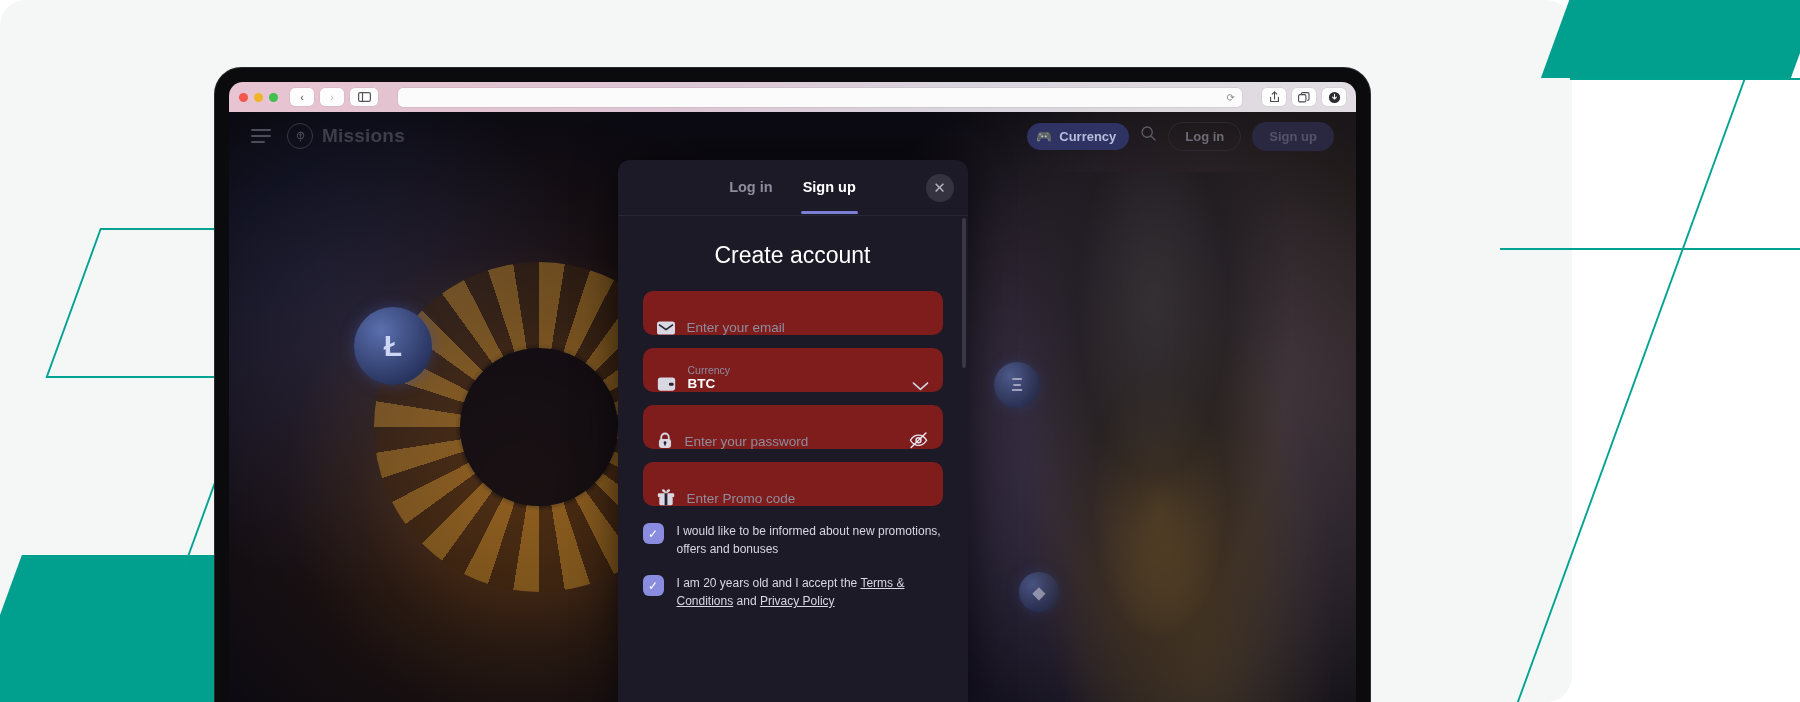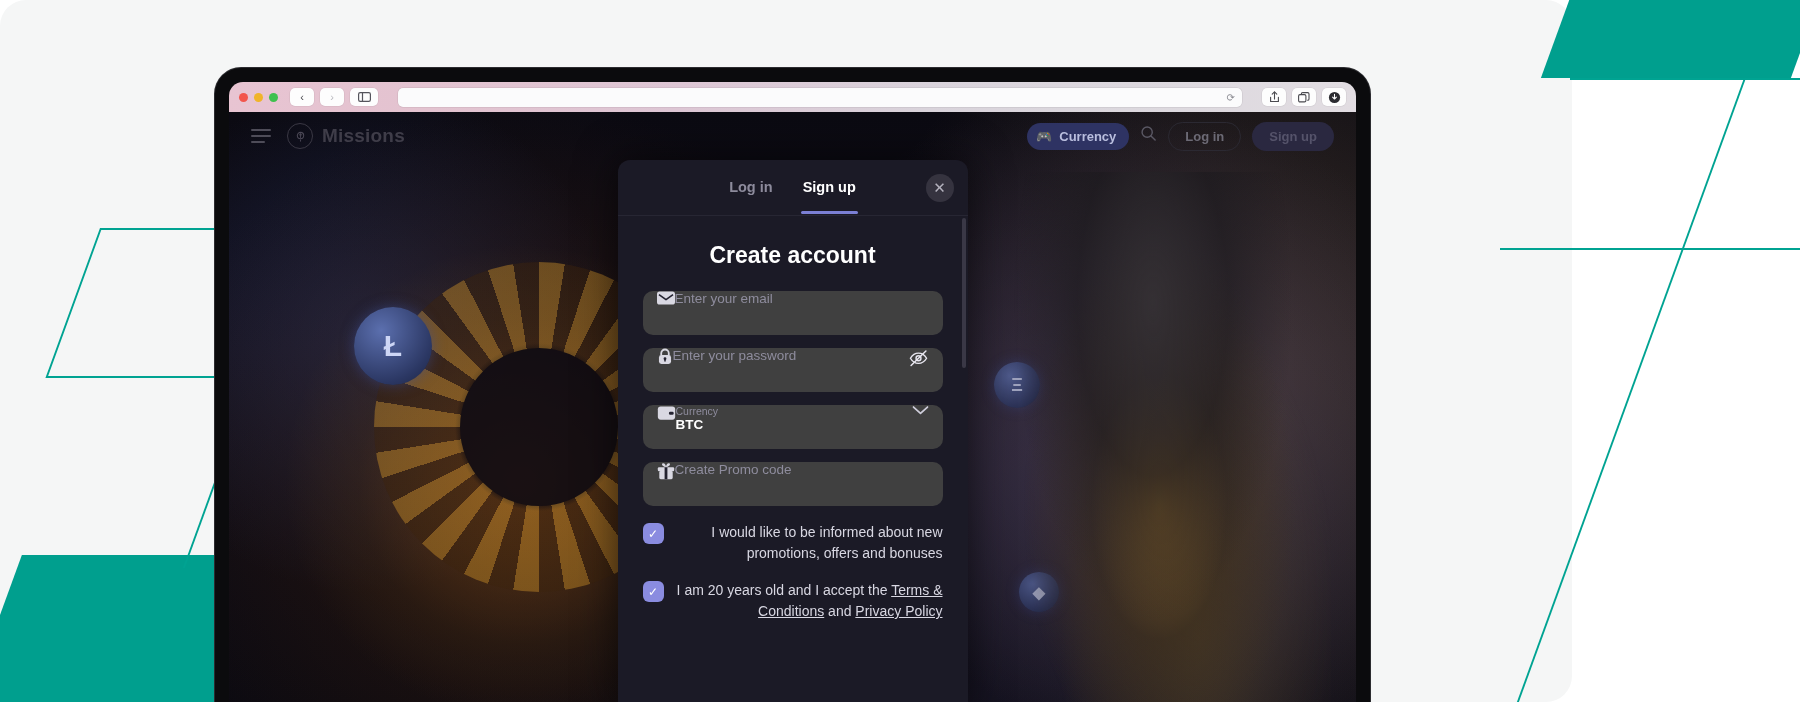--- a/index.html
+++ b/index.html
@@ -185,42 +185,42 @@
     background:#7b7fd4; border-radius:2px;
   }
   .close-btn{
     position:absolute; right:14px; top:14px; width:28px;height:28px;
     border-radius:50%; background:#35333f; color:#b4b2be;
     display:flex;align-items:center;justify-content:center; font-size:15px;
     border:none; cursor:pointer;
   }
   .modal-body{ padding:26px 25px 0; }
   .modal-title{
-    text-align:center; color:#fff; font-size:23px; font-weight:700;
+    text-align:center; color:#fff; font-size:23px; font-weight:400;
     margin-bottom:22px;
   }
   .field{
-    height:44px; background:#404040; border-radius:10px;
-    display:flex; align-items:flex-start; padding:0 14px; 
+    height:44px; background:#7f1d1d; border-radius:10px;
+    display:flex; align-items:flex-end; padding:0 14px; gap:12px;
     margin-bottom:13px; position:relative;
   }
   .f-icon{ color:#d9d8e2; display:flex; align-items:center; }
   .f-ph{ color:#8e8c9d; font-size:13.5px; }
   .f-stack{ display:flex; flex-direction:column; line-height:1.18; }
   .f-label{ color:#8e8c9d; font-size:10.5px; }
   .f-value{ color:#fff; font-size:13.5px; font-weight:700; }
   .f-right{ margin-left:auto; color:#cfcedb; display:flex; align-items:center; }
 
   .checkrow{ display:flex; gap:13px; align-items:flex-start; margin-top:16px; }
   .cbox{
     flex:none; width:21px;height:21px;border-radius:6px;background:#8a8ce0;
     display:flex;align-items:center;justify-content:center;color:#fff;font-size:12px;
     margin-top:1px; cursor:pointer;
   }
-  .ctext{ color:#d8d7e2; font-size:14px; line-height:1.5;text-align:right; }
+  .ctext{ color:#d8d7e2; font-size:12px; line-height:1.5; }
   .ctext a{ color:#d8d7e2; text-decoration:underline; }
 
   .scrollbar{
     position:absolute; right:2px; top:58px; width:4px; height:150px;
     background:#3a3846; border-radius:3px;
   }
 </style>
 </head>
 <body>
 
@@ -343,65 +343,65 @@
               <svg width="18" height="14" viewBox="0 0 18 14">
                 <rect x="0" y="0.5" width="18" height="13" rx="2.6" fill="#d9d8e2"></rect>
                 <path d="M2 3.6l7 5 7-5" stroke="#232230" stroke-width="1.6" fill="none" stroke-linejoin="round"></path>
               </svg>
             </span>
             <span class="f-ph">Enter your email</span>
           </div>
 
           <div class="field">
             <span class="f-icon">
+              <svg width="19" height="16" viewBox="0 0 20 17">
+                <rect x="0.8" y="1.6" width="18.4" height="14" rx="3" fill="#d9d8e2"></rect>
+                <rect x="12.6" y="7.2" width="5" height="3.2" rx="1.3" fill="#232230"></rect>
+              </svg>
+            </span>
+            <span class="f-stack">
+              <span class="f-label">Currency</span>
+              <span class="f-value">BTC</span>
+            </span>
+            <span class="f-right">
+              <svg width="17" height="11" viewBox="0 0 18 11" fill="none">
+                <path d="M1.6 1.8L9 8.6l7.4-6.8" stroke="#cfcedb" stroke-width="1.8" stroke-linecap="round" stroke-linejoin="round"></path>
+              </svg>
+            </span>
+          </div>
+
+          <div class="field">
+            <span class="f-icon">
               <svg width="16" height="17" viewBox="0 0 16 18">
                 <path d="M4 8V5.6a4 4 0 118 0V8" stroke="#d9d8e2" stroke-width="1.9" fill="none"></path>
                 <rect x="1.6" y="7.4" width="12.8" height="9.6" rx="2.6" fill="#d9d8e2"></rect>
                 <circle cx="8" cy="11.4" r="1.5" fill="#232230"></circle>
                 <rect x="7.2" y="11.6" width="1.6" height="3" rx=".8" fill="#232230"></rect>
               </svg>
             </span>
             <span class="f-ph">Enter your password</span>
             <span class="f-right">
               <svg width="21" height="19" viewBox="0 0 22 20" fill="none">
                 <path d="M2.5 10.8c2-3.4 5-5.4 8.5-5.4s6.5 2 8.5 5.4c-2 3.4-5 5.4-8.5 5.4s-6.5-2-8.5-5.4z" stroke="#e7e6ef" stroke-width="1.5"></path>
                 <circle cx="11" cy="10.8" r="2.6" stroke="#e7e6ef" stroke-width="1.5"></circle>
                 <path d="M3.2 18.4L18.8 3.2" stroke="#e7e6ef" stroke-width="1.6" stroke-linecap="round"></path>
-              </svg>
-            </span>
-          </div>
-
-          <div class="field">
-            <span class="f-icon">
-              <svg width="19" height="16" viewBox="0 0 20 17">
-                <rect x="0.8" y="1.6" width="18.4" height="14" rx="3" fill="#d9d8e2"></rect>
-                <rect x="12.6" y="7.2" width="5" height="3.2" rx="1.3" fill="#232230"></rect>
-              </svg>
-            </span>
-            <span class="f-stack">
-              <span class="f-label">Currency</span>
-              <span class="f-value">BTC</span>
-            </span>
-            <span class="f-right">
-              <svg width="17" height="11" viewBox="0 0 18 11" fill="none">
-                <path d="M1.6 1.8L9 8.6l7.4-6.8" stroke="#cfcedb" stroke-width="1.8" stroke-linecap="round" stroke-linejoin="round"></path>
               </svg>
             </span>
           </div>
 
           <div class="field">
             <span class="f-icon">
               <svg width="18" height="18" viewBox="0 0 18 18">
                 <rect x="0.8" y="5.2" width="16.4" height="4" rx="1.2" fill="#d9d8e2"></rect>
                 <rect x="2.3" y="9" width="13.4" height="8.2" rx="1.4" fill="#d9d8e2"></rect>
                 <rect x="7.6" y="5.2" width="2.8" height="12" fill="#232230"></rect>
                 <path d="M9 5.2C9 3 7.9 1.2 6.2 1.2S4 4 9 5.2zM9 5.2C9 3 10.1 1.2 11.8 1.2S14 4 9 5.2z" fill="#d9d8e2"></path>
               </svg>
             </span>
-            <span class="f-ph">Create Promo code</span>
+            <span class="f-ph">Enter Promo code</span>
           </div>
 
           <div class="checkrow">
             <span class="cbox">✓</span>
             <span class="ctext">I would like to be informed about new promotions, offers and bonuses</span>
           </div>
 
           <div class="checkrow">
             <span class="cbox">✓</span>
             <span class="ctext">

